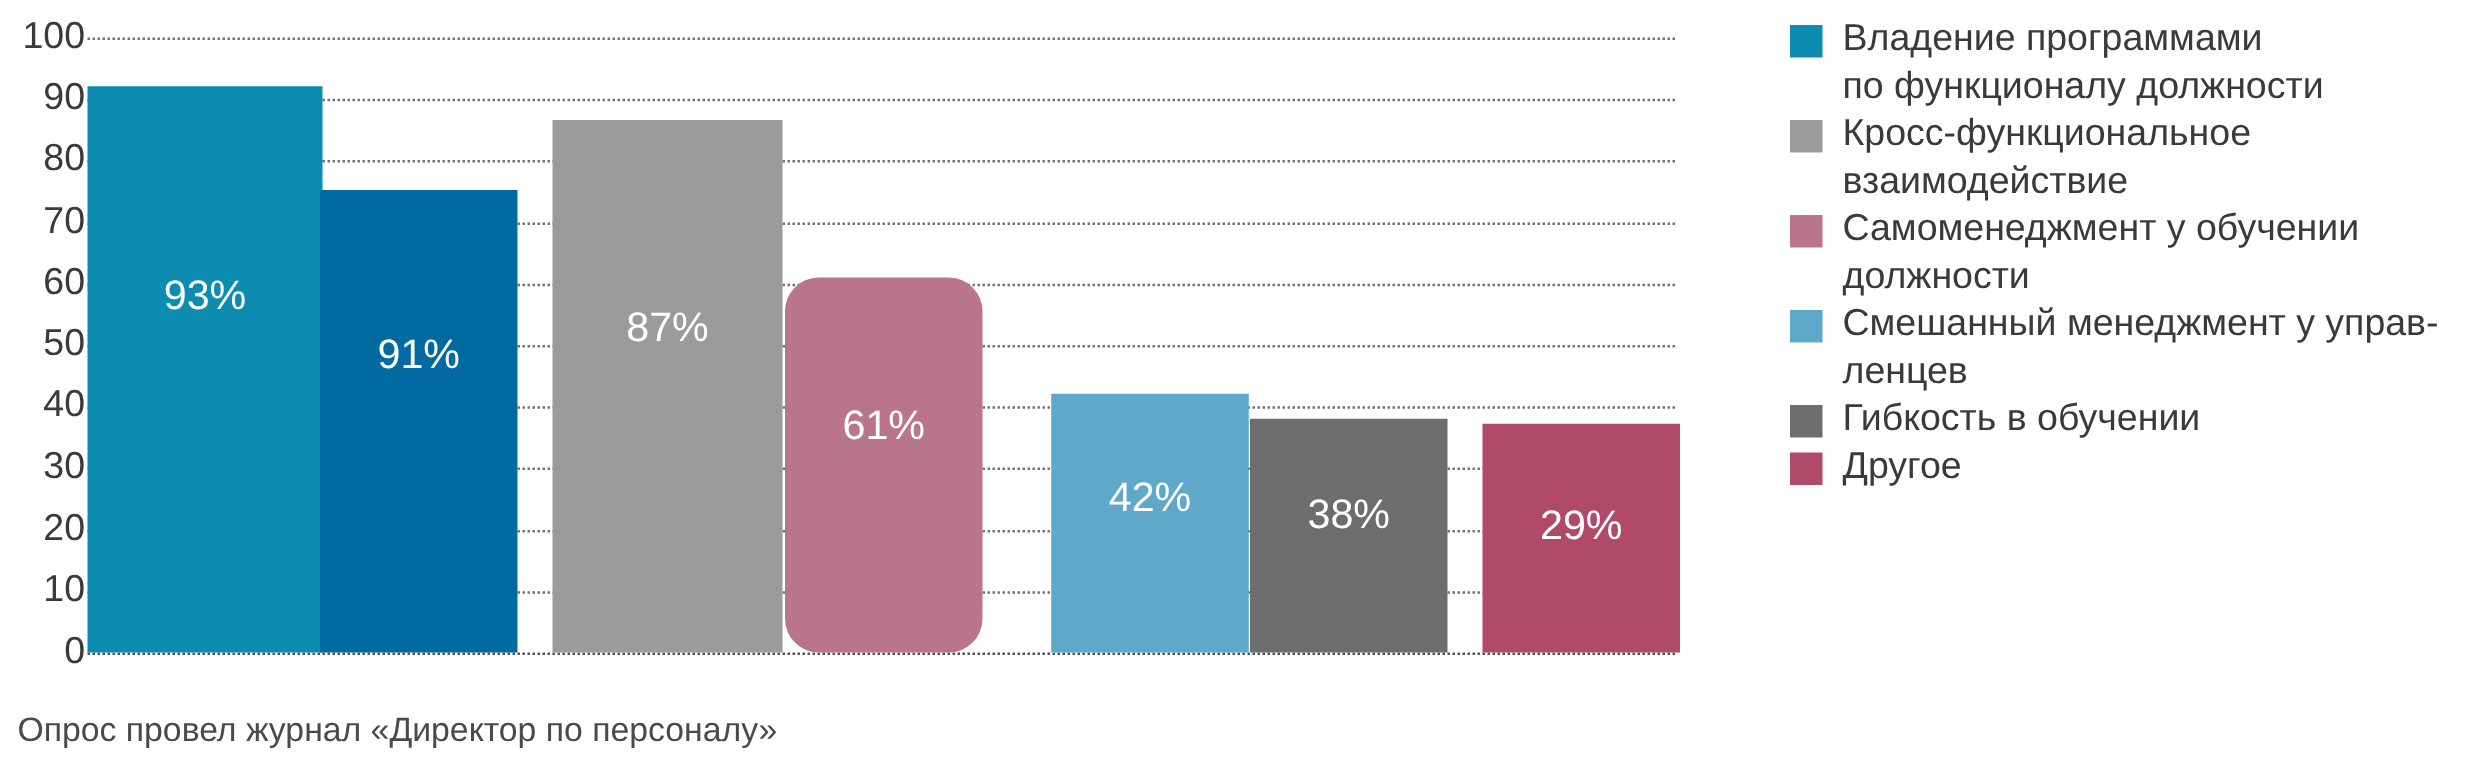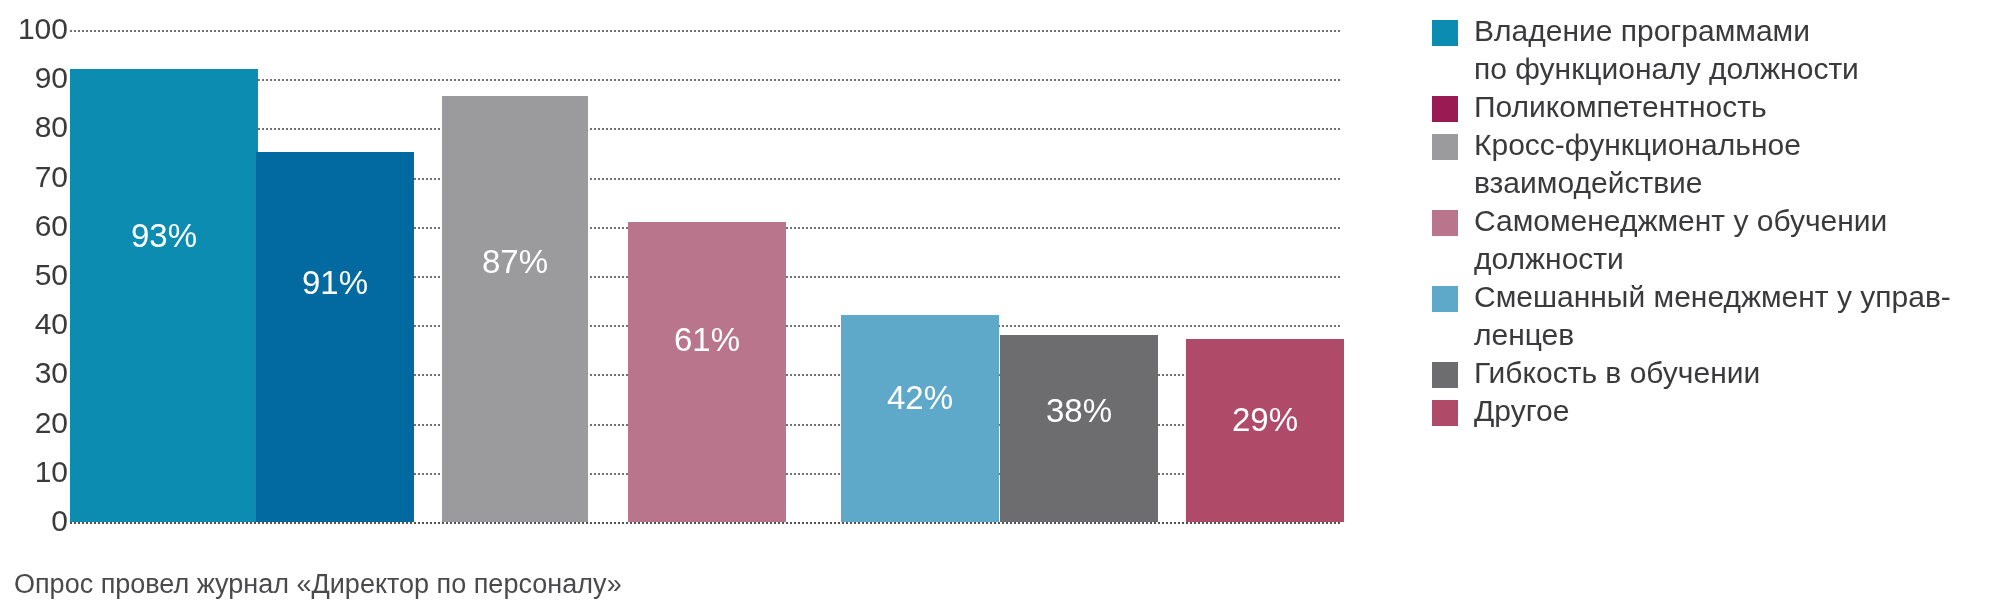--- a/index.html
+++ b/index.html
@@ -130,24 +130,24 @@
         <div class="ytick" style="top: 456.8px;">10</div>
         <div class="ytick" style="top: 506px;">0</div>
       </div>
     <div id="bars">
         <div class="bar b1" title="Владение программами по функционалу должности" style="left: 70px; width: 188px; height: 452.64px; background: rgb(11, 140, 176);">
           <span class="bar-label">93%</span>
         </div>
         <div class="bar b2" title="Поликомпетентность" style="left: 256px; width: 158px; height: 370px; background: #0369a1;">
           <span class="bar-label">91%</span>
         </div>
-        <div class="bar b3" title="Кросс-функциональное взаимодействие" style="left: 442px; width: 146px; height: 425.58px; background: rgb(155, 155, 158); justify-content: center;">
+        <div class="bar b3" title="Кросс-функциональное взаимодействие" style="left: 442px; width: 184px; height: 425.58px; background: rgb(155, 155, 158); justify-content: center;">
           <span class="bar-label">87%</span>
         </div>
-        <div class="bar b4" title="Самоменеджмент у линейных работников" style="left: 628px; width: 158px; height: 300.12px; background: rgb(185, 117, 139);">
+        <div class="bar b4" title="Самоменеджмент у линейных работников" style="left: 628px; width: 158px; height: 300.12px; background: rgb(185, 117, 139); border-radius: 27px;">
           <span class="bar-label">61%</span>
         </div>
         <div class="bar b5" title="Смешанный менеджмент у управленцев" style="left: 841px; width: 158px; height: 206.64px; background: rgb(94, 168, 202);">
           <span class="bar-label">42%</span>
         </div>
         <div class="bar b6" title="Гибкость в обучении" style="left: 1000px; width: 158px; height: 186.96px; background: rgb(109, 109, 112);">
           <span class="bar-label">38%</span>
         </div>
         <div class="bar b7" title="Другое" style="left: 1186px; width: 158px; height: 183px; background: rgb(176, 74, 105);">
           <span class="bar-label">29%</span>
@@ -158,24 +158,20 @@
   <div id="legend">
       <div class="legend-row">
         <span class="legend-swatch" style="background: rgb(11, 140, 176);"></span>
         <span class="legend-text">Владение программами</span>
       </div>
       <div class="legend-row">
         <span class="legend-swatch blank"></span>
         <span class="legend-text">по функционалу должности</span>
       </div>
       <div class="legend-row">
-        <span class="legend-swatch" style="background: rgb(154, 27, 83);"></span>
-        <span class="legend-text">Поликомпетентность</span>
-      </div>
-      <div class="legend-row">
         <span class="legend-swatch" style="background: rgb(155, 155, 158);"></span>
         <span class="legend-text">Кросс-функциональное</span>
       </div>
       <div class="legend-row">
         <span class="legend-swatch blank"></span>
         <span class="legend-text">взаимодействие</span>
       </div>
       <div class="legend-row">
         <span class="legend-swatch" style="background: rgb(185, 117, 139);"></span>
         <span class="legend-text">Самоменеджмент у обучении</span>

